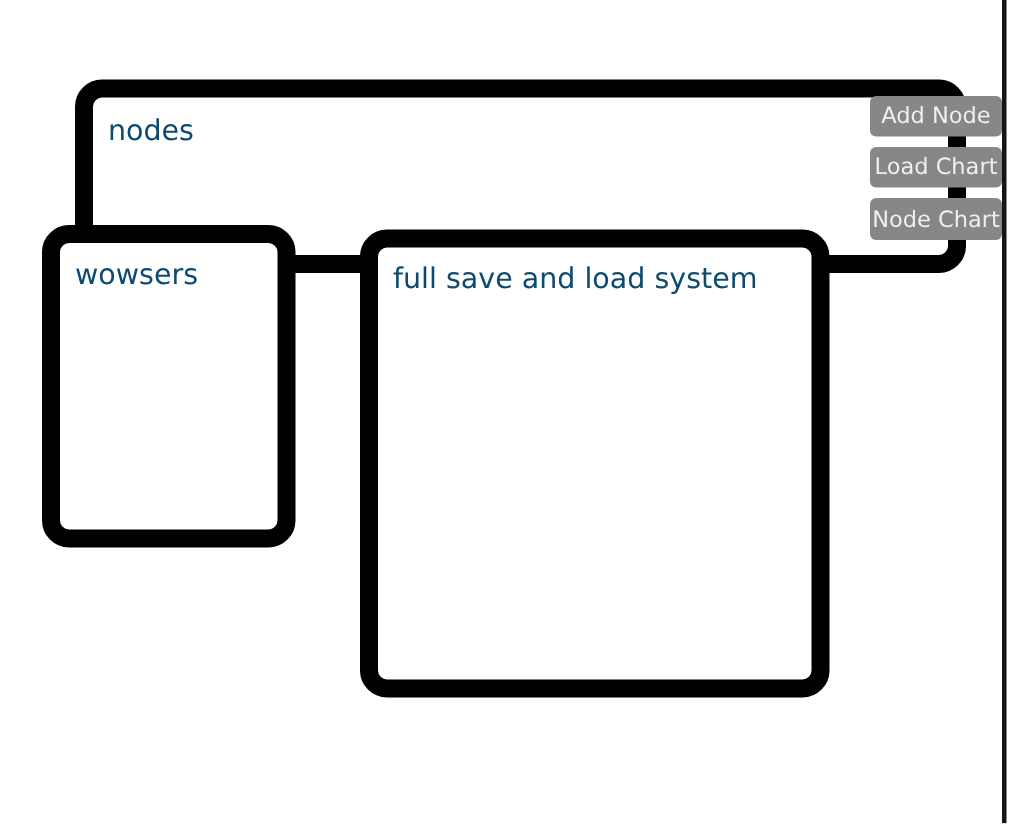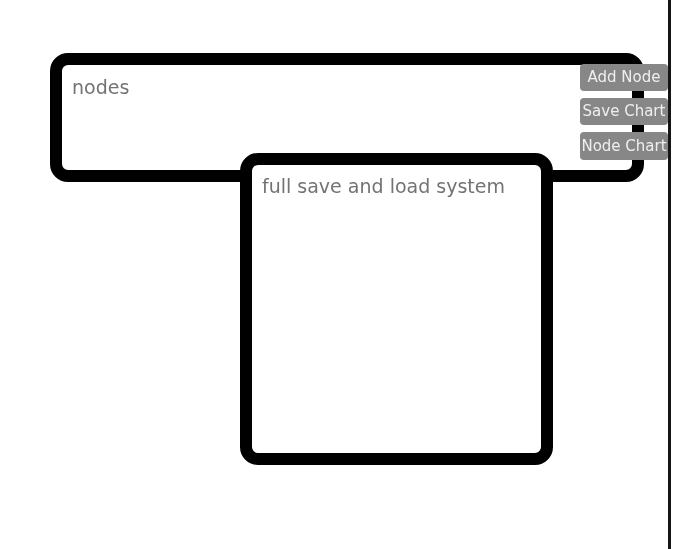--- a/index.html
+++ b/index.html
@@ -20,21 +20,21 @@
     box-sizing: border-box;
     background: #ffffff;
     border: 12px solid #000000;
     border-radius: 18px;
   }
   .node-label {
     display: block;
     padding: 10px 10px;
     font-size: 19px;
     line-height: 1.2;
-    color: #737373;
+    color: #0c4a6e;
     white-space: nowrap;
   }
   #node-nodes {
     left: 50px;
     top: 53px;
     width: 594px;
     height: 129px;
     z-index: 1;
   }
   #node-nodes .node-label { padding-top: 11px; }
@@ -90,26 +90,29 @@
 </style>
 </head>
 <body>
 
 <div class="canvas">
 
   <div class="node" id="node-nodes">
     <span class="node-label">nodes</span>
   </div>
 
+  <div class="node" id="node-wowsers">
+    <span class="node-label">wowsers</span>
+  </div>
 
   <div class="node" id="node-fullsave">
     <span class="node-label">full save and load system</span>
   </div>
 
   <div class="toolbar">
     <button type="button">Add Node</button>
-    <button type="button">Save Chart</button>
+    <button type="button">Load Chart</button>
     <button type="button">Node Chart</button>
   </div>
 
   <div class="right-edge-line"></div>
 
 </div>
 
 </body></html>

